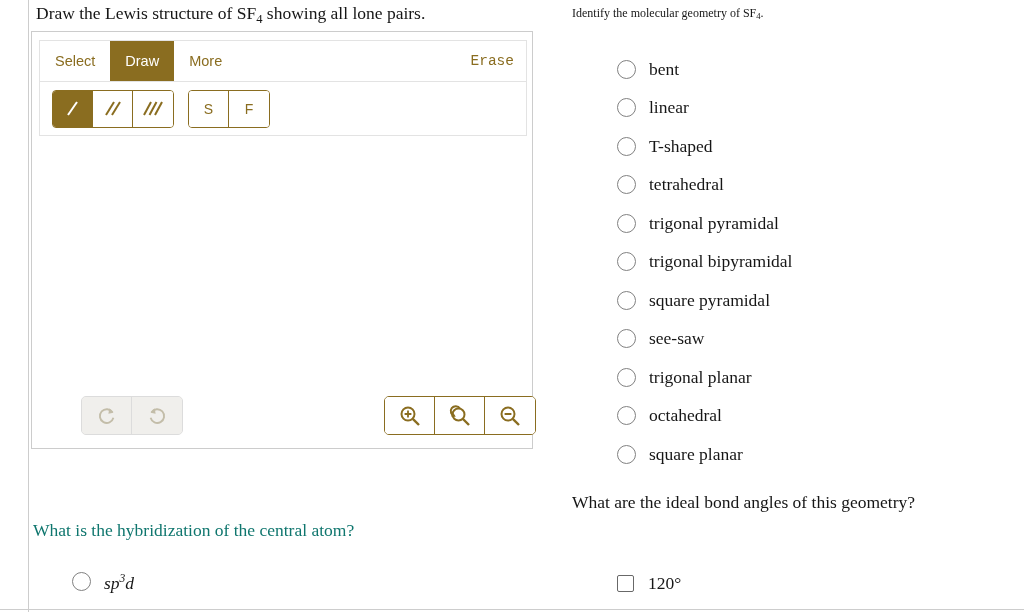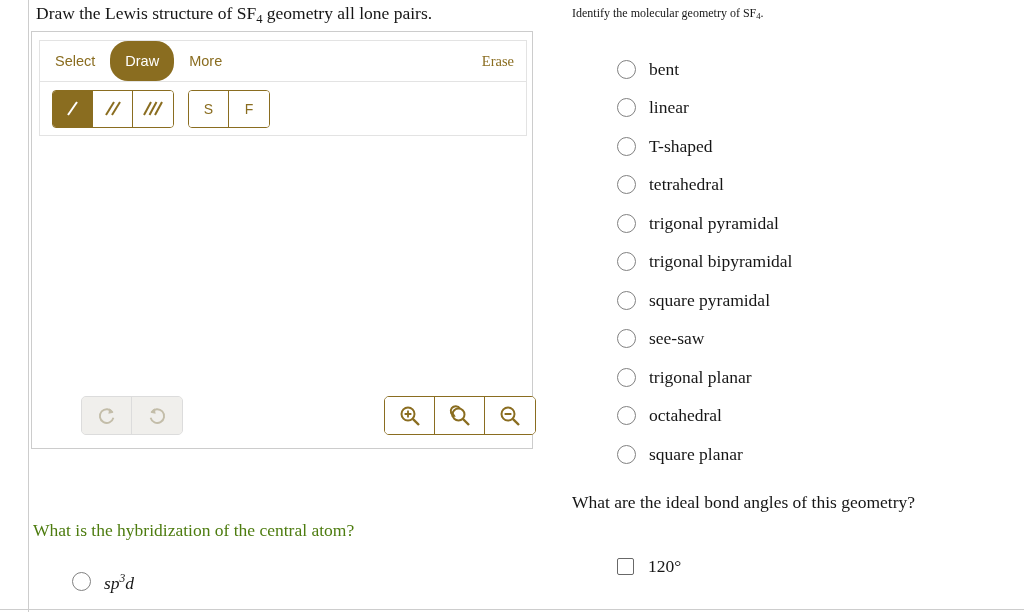--- a/index.html
+++ b/index.html
@@ -76,28 +76,27 @@
     font-size: 14.5px;
     color: #8a6d20;
     cursor: pointer;
     background: transparent;
     border: none;
     height: 100%;
   }
   .tab.active {
     background: #8a6d20;
     color: #ffffff;
-    border-radius: 18px;
   }
   .tab-spacer { flex: 1 1 auto; }
   .tab-erase {
     display: flex;
     align-items: center;
     padding: 0 12px 0 0;
-    font-family: Liberation Serif, serif;
+    font-family: Liberation Mono, monospace;
     font-size: 14.5px;
     color: #8a6d20;
     cursor: pointer;
   }
 
   
   .tool-palette {
     position: absolute;
     left: 7px; top: 49px;
     width: 488px; height: 55px;
@@ -176,21 +175,21 @@
     cursor: pointer;
     padding: 0;
   }
   .zoom-btn:last-child { border-right: none; }
 
   
   .q-hybrid {
     position: absolute;
     left: 33px; top: 520px;
     font-size: 17.5px;
-    color: #4d7c0f;
+    color: #0f766e;
     white-space: nowrap;
   }
   .hybrid-opt {
     position: absolute;
     left: 72px; top: 572px;
     display: flex;
     align-items: flex-start;
     cursor: pointer;
   }
   .hybrid-label {
@@ -254,41 +253,41 @@
 
   .q-angles {
     position: absolute;
     left: 12px; top: 492px;
     font-size: 17.5px;
     color: #161616;
     white-space: nowrap;
   }
   .angle-opt {
     position: absolute;
-    left: 57px; top: 556px;
+    left: 57px; top: 573px;
     display: flex;
     align-items: center;
     cursor: pointer;
   }
   .angle-label {
     margin-left: 14px;
     font-size: 17.5px;
     color: #161616;
   }
 </style>
 </head>
 <body>
 
 <div class="left-rule"></div>
 <div class="bottom-rule"></div>
 
 <div class="left-col">
 
   <div class="prompt-lewis">
-    <span>Draw the Lewis structure of SF</span><sub>4</sub><span> geometry all lone pairs.</span>
+    <span>Draw the Lewis structure of SF</span><sub>4</sub><span> showing all lone pairs.</span>
   </div>
 
   <div class="sketcher">
 
     <div class="tool-tabs">
       <div class="tab">Select</div>
       <div class="tab active">Draw</div>
       <div class="tab">More</div>
       <div class="tab-spacer"></div>
       <div class="tab-erase">Erase</div>

